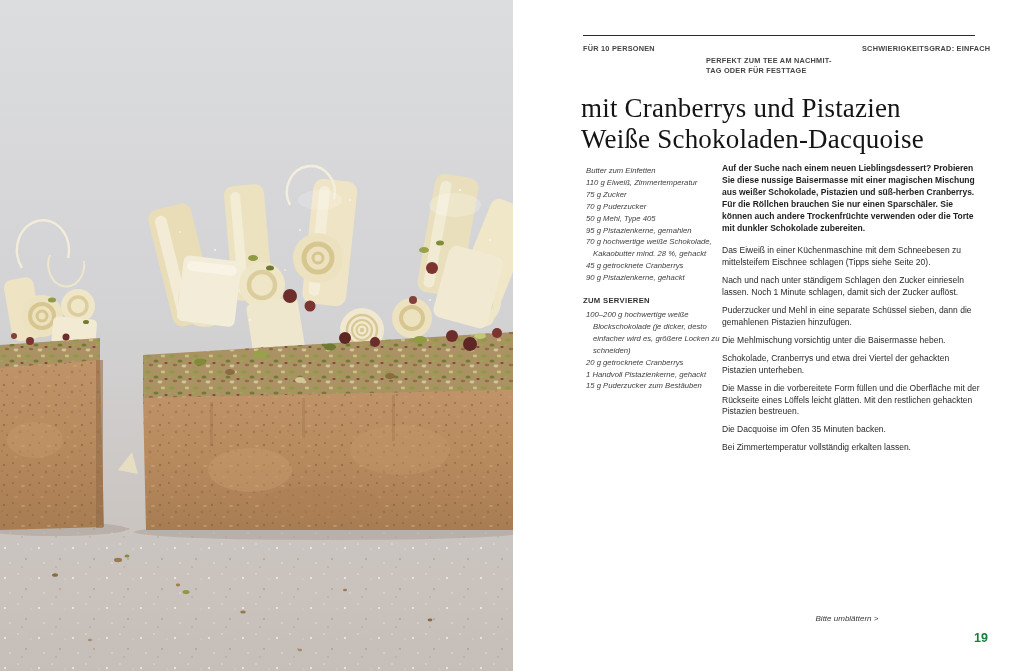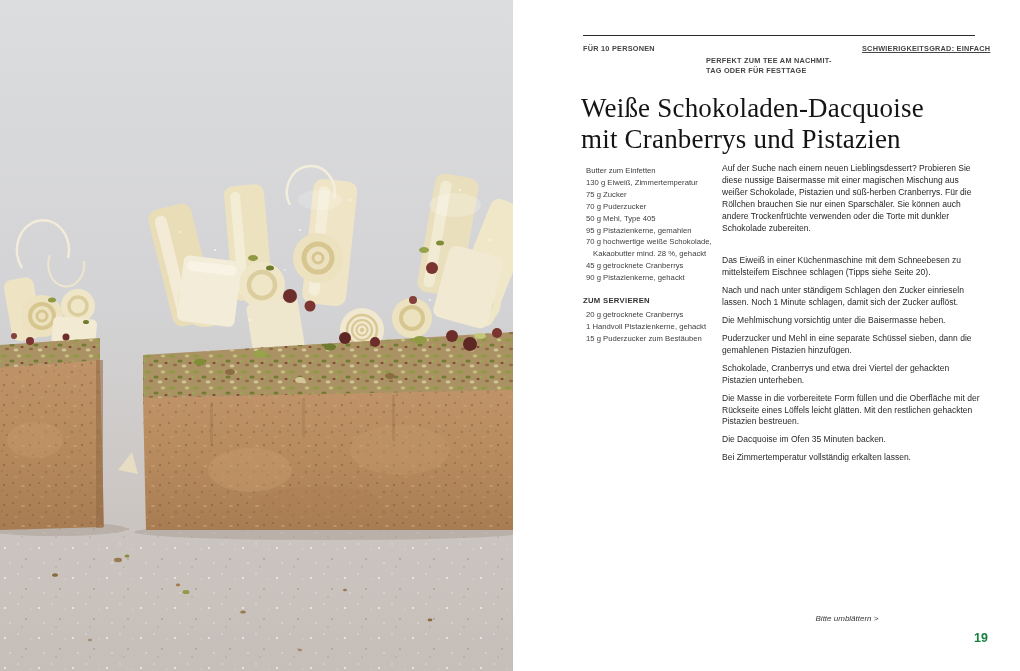--- a/index.html
+++ b/index.html
@@ -10,36 +10,36 @@
 
   .page { position:absolute; left:513px; top:0; width:507px; height:671px; background:#ffffff; }
 
   .rule { position:absolute; left:583px; top:35px; width:392px; height:1.2px; background:#2b2b2b; }
 
   .meta { position:absolute; top:44px; font-size:7.3px; font-weight:bold; letter-spacing:0.25px;
           color:#454547; line-height:10px; }
   .meta span { display:block; }
   .meta.servings   { left:583px; }
   .meta.occasion   { left:706px;margin-top:12px; }
-  .meta.difficulty { left:862px;text-decoration:underline; }
+  .meta.difficulty { left:862px; }
 
   .title { position:absolute; left:581px; top:93px; margin:0; font-family:"Liberation Serif", serif;
            font-weight:400; font-size:27px; line-height:31px; color:#141414; letter-spacing:0.2px; }
   .title span { display:block; }
 
   .ingredients { position:absolute; left:583px; top:165px; width:142px;
                  font-size:7.7px; line-height:11.9px; color:#3e3e40; }
   .ingredients ul { list-style:none; margin:0; padding:0; }
-  .ingredients li { padding-left:10px; text-indent:-7px; }
+  .ingredients li { padding-left:10px; text-indent:-7px;font-style:italic; }
   .serve-head { font-weight:bold; letter-spacing:0.3px; margin-top:11px; margin-bottom:2px; color:#333335; }
 
   .method { position:absolute; left:722px; top:163px; width:258px;
             font-size:8.5px; line-height:11.9px; color:#29292b; }
   .method p { margin:0 0 6px 0; }
-  .method p.intro { font-weight:normal; color:#1f1f21; margin-bottom:21px; }
+  .method p.intro { font-weight:bold; color:#1f1f21; margin-bottom:11px; }
 
   .turn-note { position:absolute; left:722px; top:614px; width:250px; text-align:center;
                font-style:italic; font-size:8px; color:#3a3a3c; }
   .page-number { position:absolute; top:631px; right:32px; font-size:12.5px; font-weight:bold; color:#15803d; }
 </style>
 </head>
 <body>
 
 <div class="photo">
 <svg width="513" height="671" viewBox="0 0 513 671" xmlns="http://www.w3.org/2000/svg">
@@ -252,50 +252,51 @@
 <div class="rule"></div>
 
 <div class="meta servings">FÜR 10 PERSONEN</div>
 <div class="meta occasion">
   <span>PERFEKT ZUM TEE AM NACHMIT-</span>
   <span>TAG ODER FÜR FESTTAGE</span>
 </div>
 <div class="meta difficulty">SCHWIERIGKEITSGRAD: EINFACH</div>
 
 <h1 class="title">
+  <span>mit Cranberrys und Pistazien</span>
   <span>Weiße Schokoladen-Dacquoise</span>
-  <span>mit Cranberrys und Pistazien</span>
 </h1>
 
 <div class="ingredients">
   <ul>
     <li>Butter zum Einfetten</li>
-    <li>130 g Eiweiß, Zimmertemperatur</li>
+    <li>110 g Eiweiß, Zimmertemperatur</li>
     <li>75 g Zucker</li>
     <li>70 g Puderzucker</li>
     <li>50 g Mehl, Type 405</li>
     <li>95 g Pistazienkerne, gemahlen</li>
     <li>70 g hochwertige weiße Schokolade, Kakaobutter mind. 28 %, gehackt</li>
     <li>45 g getrocknete Cranberrys</li>
     <li>90 g Pistazienkerne, gehackt</li>
   </ul>
   <div class="serve-head">ZUM SERVIEREN</div>
   <ul>
+    <li>100–200 g hochwertige weiße Blockschokolade (je dicker, desto einfacher wird es, größere Locken zu schneiden)</li>
     <li>20 g getrocknete Cranberrys</li>
     <li>1 Handvoll Pistazienkerne, gehackt</li>
     <li>15 g Puderzucker zum Bestäuben</li>
   </ul>
 </div>
 
 <div class="method">
   <p class="intro">Auf der Suche nach einem neuen Lieblingsdessert? Probieren Sie diese nussige Baisermasse mit einer magischen Mischung aus weißer Schokolade, Pistazien und süß-herben Cranberrys. Für die Röllchen brauchen Sie nur einen Sparschäler. Sie können auch andere Trockenfrüchte verwenden oder die Torte mit dunkler Schokolade zubereiten.</p>
   <p class="step">Das Eiweiß in einer Küchenmaschine mit dem Schneebesen zu mittelsteifem Eischnee schlagen (Tipps siehe Seite 20).</p>
   <p class="step">Nach und nach unter ständigem Schlagen den Zucker einrieseln lassen. Noch 1 Minute schlagen, damit sich der Zucker auflöst.</p>
+  <p class="step">Puderzucker und Mehl in eine separate Schüssel sieben, dann die gemahlenen Pistazien hinzufügen.</p>
   <p class="step">Die Mehlmischung vorsichtig unter die Baisermasse heben.</p>
-  <p class="step">Puderzucker und Mehl in eine separate Schüssel sieben, dann die gemahlenen Pistazien hinzufügen.</p>
   <p class="step">Schokolade, Cranberrys und etwa drei Viertel der gehackten Pistazien unterheben.</p>
   <p class="step">Die Masse in die vorbereitete Form füllen und die Oberfläche mit der Rückseite eines Löffels leicht glätten. Mit den restlichen gehackten Pistazien bestreuen.</p>
   <p class="step">Die Dacquoise im Ofen 35 Minuten backen.</p>
   <p class="step">Bei Zimmertemperatur vollständig erkalten lassen.</p>
 </div>
 
 <div class="turn-note">Bitte umblättern &gt;</div>
 <div class="page-number">19</div>
 
 </body></html>

